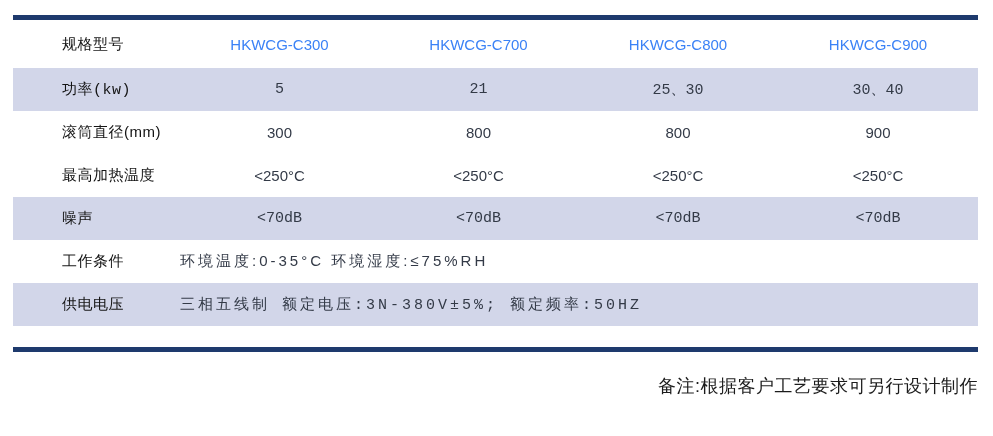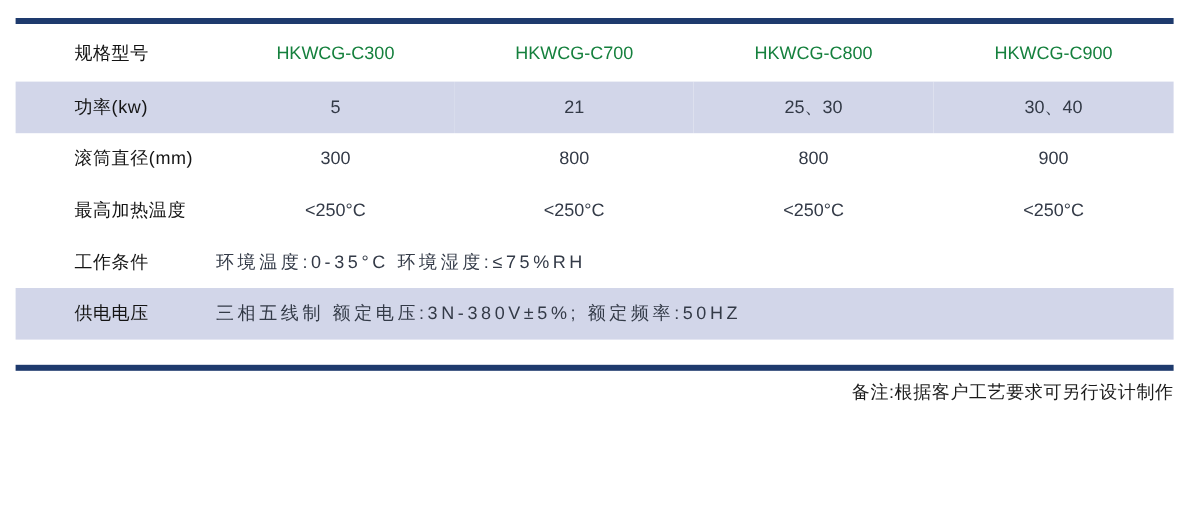--- a/index.html
+++ b/index.html
@@ -31,49 +31,49 @@
     border-collapse: collapse;
     table-layout: fixed;
   }
   table.spec td, table.spec th {
     padding: 0;
     vertical-align: middle;
     font-weight: normal;
   }
   tr.r-head td, tr.r-head th { height: 48px; }
   tr.r { height: 43px; }
-  tr.alt { background: #d2d6e9; }
+  tr.alt { background: #d2d6e9; font-family: Liberation Mono, monospace; }
   .lbl {
     text-align: left;
     padding-left: 49px !important;
     font-weight: bold;
     font-size: 15px;
     color: #141414;
     letter-spacing: 0.5px;
   }
   .val {
     text-align: center;
     font-size: 15px;
     color: #333a47;
   }
   tr.r-head .val {
     font-size: 15px;
-    color: #15803d;
+    color: #3b82f6;
   }
   .span-val {
     text-align: left;
     font-size: 15px;
     color: #333a47;
     letter-spacing: 3px;
   }
   .gap { height: 21px; }
   .footnote {
-    margin-top: 9px;
+    margin-top: 22px;
     text-align: right;
-    font-size: 15px;
+    font-size: 18px;
     color: #1c1c1c;
     letter-spacing: 0.5px;
   }
 </style>
 </head>
 <body>
 
 <div class="page">
   <div class="sheet">
 
@@ -114,20 +114,27 @@
 
 
         <tr class="r">
           <td class="lbl">最高加热温度</td>
           <td class="val">&lt;250°C</td>
           <td class="val">&lt;250°C</td>
           <td class="val">&lt;250°C</td>
           <td class="val">&lt;250°C</td>
         </tr>
 
+        <tr class="r alt">
+          <td class="lbl">噪声</td>
+          <td class="val">&lt;70dB</td>
+          <td class="val">&lt;70dB</td>
+          <td class="val">&lt;70dB</td>
+          <td class="val">&lt;70dB</td>
+        </tr>
 
         <tr class="r">
           <td class="lbl">工作条件</td>
           <td class="span-val" colspan="4">环境温度:0-35°C 环境湿度:≤75%RH</td>
         </tr>
 
         <tr class="r alt">
           <td class="lbl">供电电压</td>
           <td class="span-val" colspan="4">三相五线制 额定电压:3N-380V±5%; 额定频率:50HZ</td>
         </tr>

